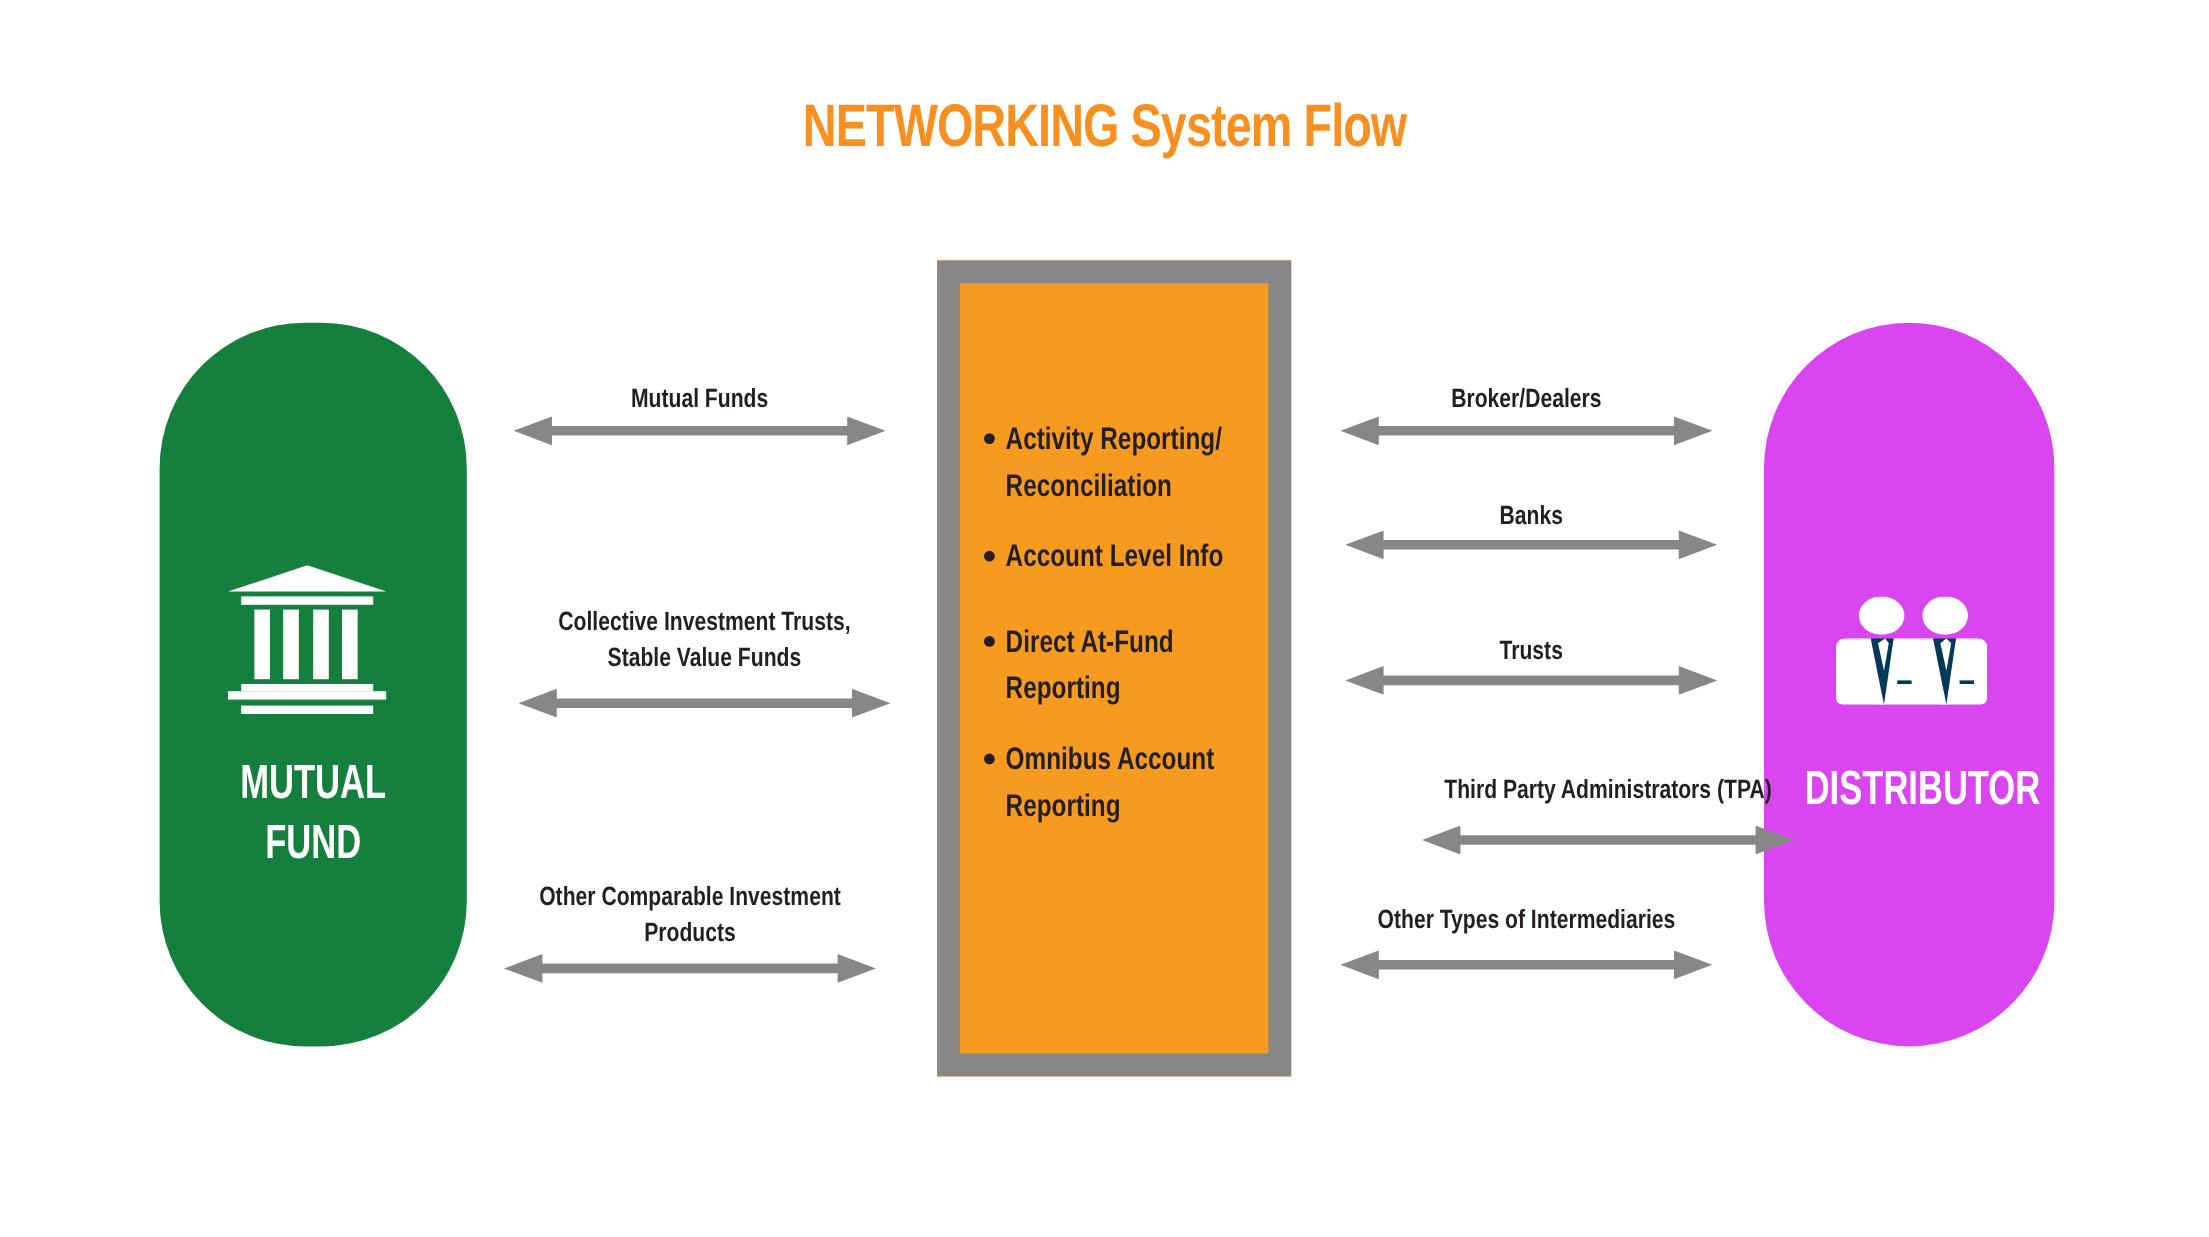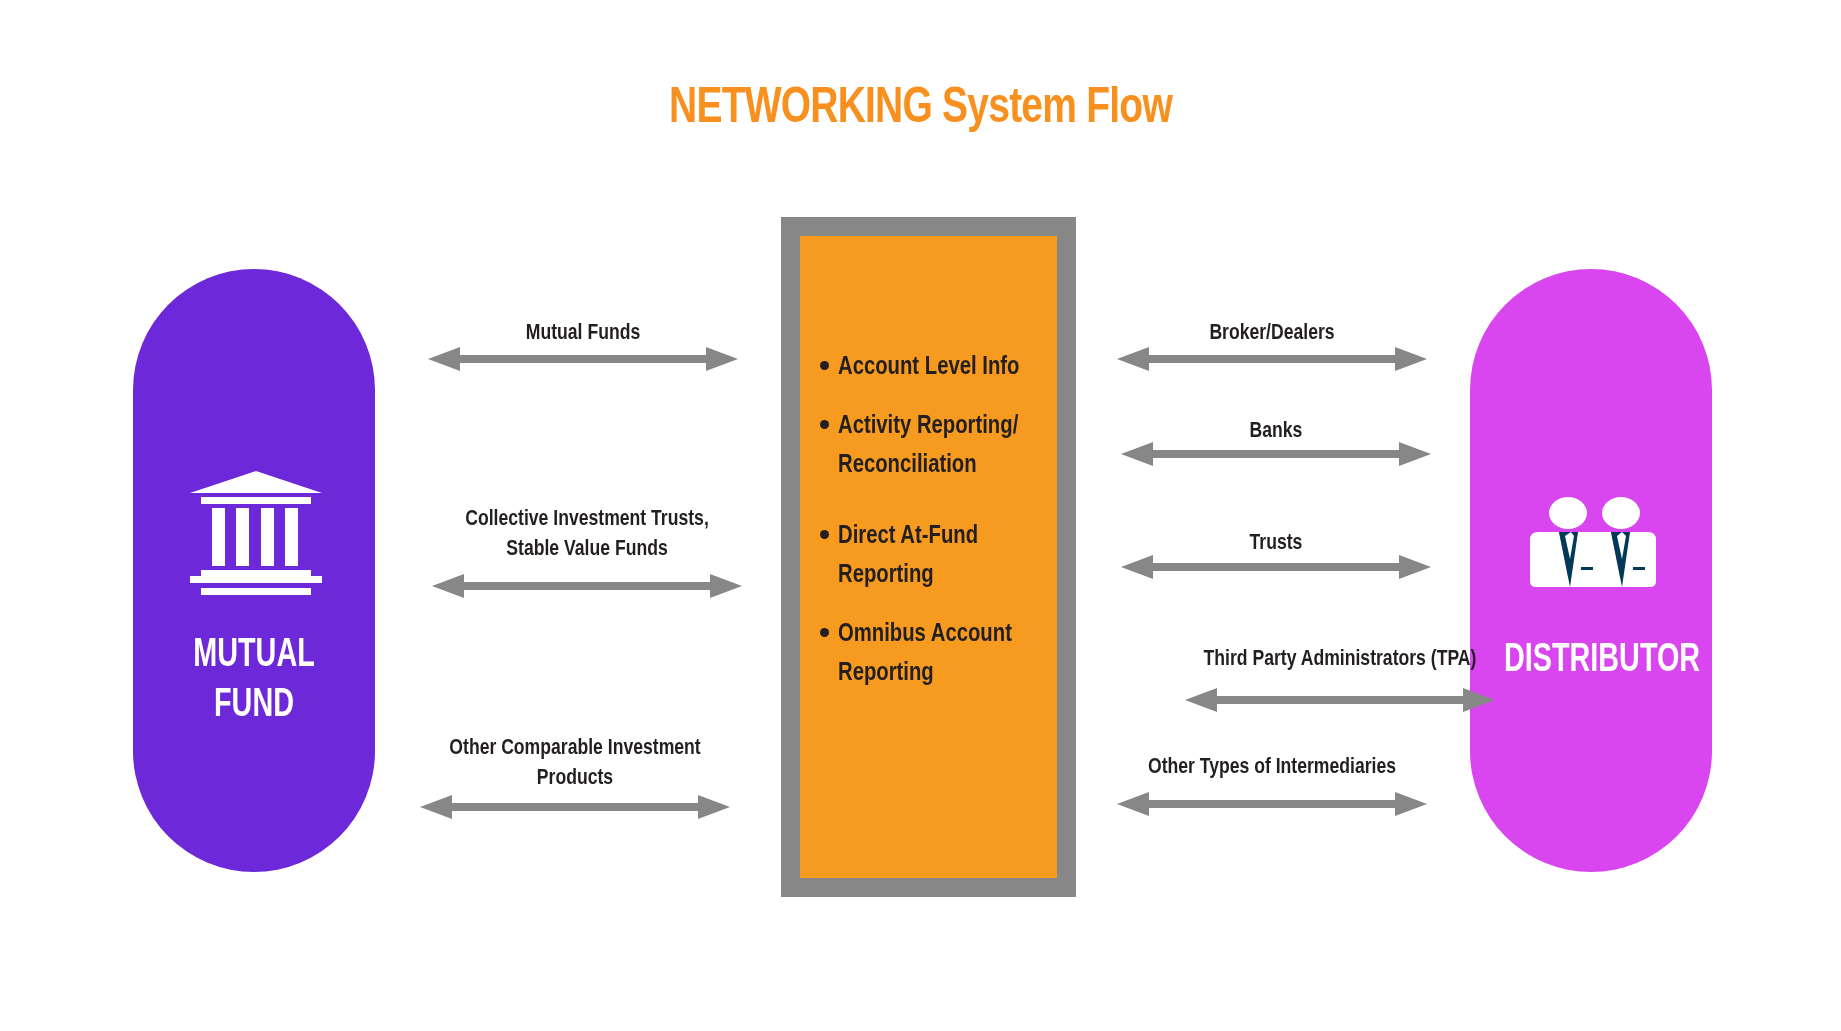--- a/index.html
+++ b/index.html
@@ -30,21 +30,21 @@
   .flow { position:absolute; }
   .flow-label { position:absolute; left:-40px; right:-40px; text-align:center; color:#231f20;
                 font-weight:bold; font-size:22px; line-height:30px; transform:scaleX(0.8); transform-origin:center; }
   .flow svg { position:absolute; left:0; }
 </style>
 </head>
 <body>
 
 <div id="title" style="color: rgb(247, 144, 30);">NETWORKING System Flow</div>
 
-<div id="pill-left" class="pill" style="background: #6d28d9;">
+<div id="pill-left" class="pill" style="background: #15803d; padding-left: 14px;">
   <svg id="bank-icon" class="pill-icon" width="132" height="136" viewBox="0 0 132 136">
     <polygon points="0,22 66,0 132,22" fill="#fff"></polygon>
     <rect x="11" y="26" width="110" height="7" fill="#fff"></rect>
     <rect x="22" y="37" width="13" height="58" fill="#fff"></rect>
     <rect x="46" y="37" width="13" height="58" fill="#fff"></rect>
     <rect x="71" y="37" width="13" height="58" fill="#fff"></rect>
     <rect x="95" y="37" width="13" height="58" fill="#fff"></rect>
     <rect x="11" y="99" width="110" height="6" fill="#fff"></rect>
     <rect x="0" y="105" width="132" height="7" fill="#fff"></rect>
     <rect x="11" y="117" width="110" height="7" fill="#fff"></rect>
@@ -68,24 +68,24 @@
     <polygon points="87,39 92,35 96,39 92,62" fill="#fff"></polygon>
     <rect x="51" y="70" width="12" height="3" fill="#013A57"></rect>
     <rect x="103" y="70" width="12" height="3" fill="#013A57"></rect>
   </svg>
   <div class="pill-label cond">DISTRIBUTOR</div>
 </div>
 
 <div id="center-box" style="background: rgb(247, 154, 32); border-color: rgb(135, 135, 135);">
   <ul id="center-list">
     <li style="color: rgb(35, 31, 32);">
-      <span class="txt cond"><span>Account Level Info</span></span>
+      <span class="txt cond"><span>Activity Reporting/</span><br><span>Reconciliation</span></span>
     </li>
     <li style="color: rgb(35, 31, 32);">
-      <span class="txt cond"><span>Activity Reporting/</span><br><span>Reconciliation</span></span>
+      <span class="txt cond"><span>Account Level Info</span></span>
     </li>
     <li style="color: rgb(35, 31, 32); margin-top: 32px;">
       <span class="txt cond"><span>Direct At-Fund</span><br><span>Reporting</span></span>
     </li>
     <li style="color: rgb(35, 31, 32);">
       <span class="txt cond"><span>Omnibus Account</span><br><span>Reporting</span></span>
     </li>
   </ul>
 </div>
 

